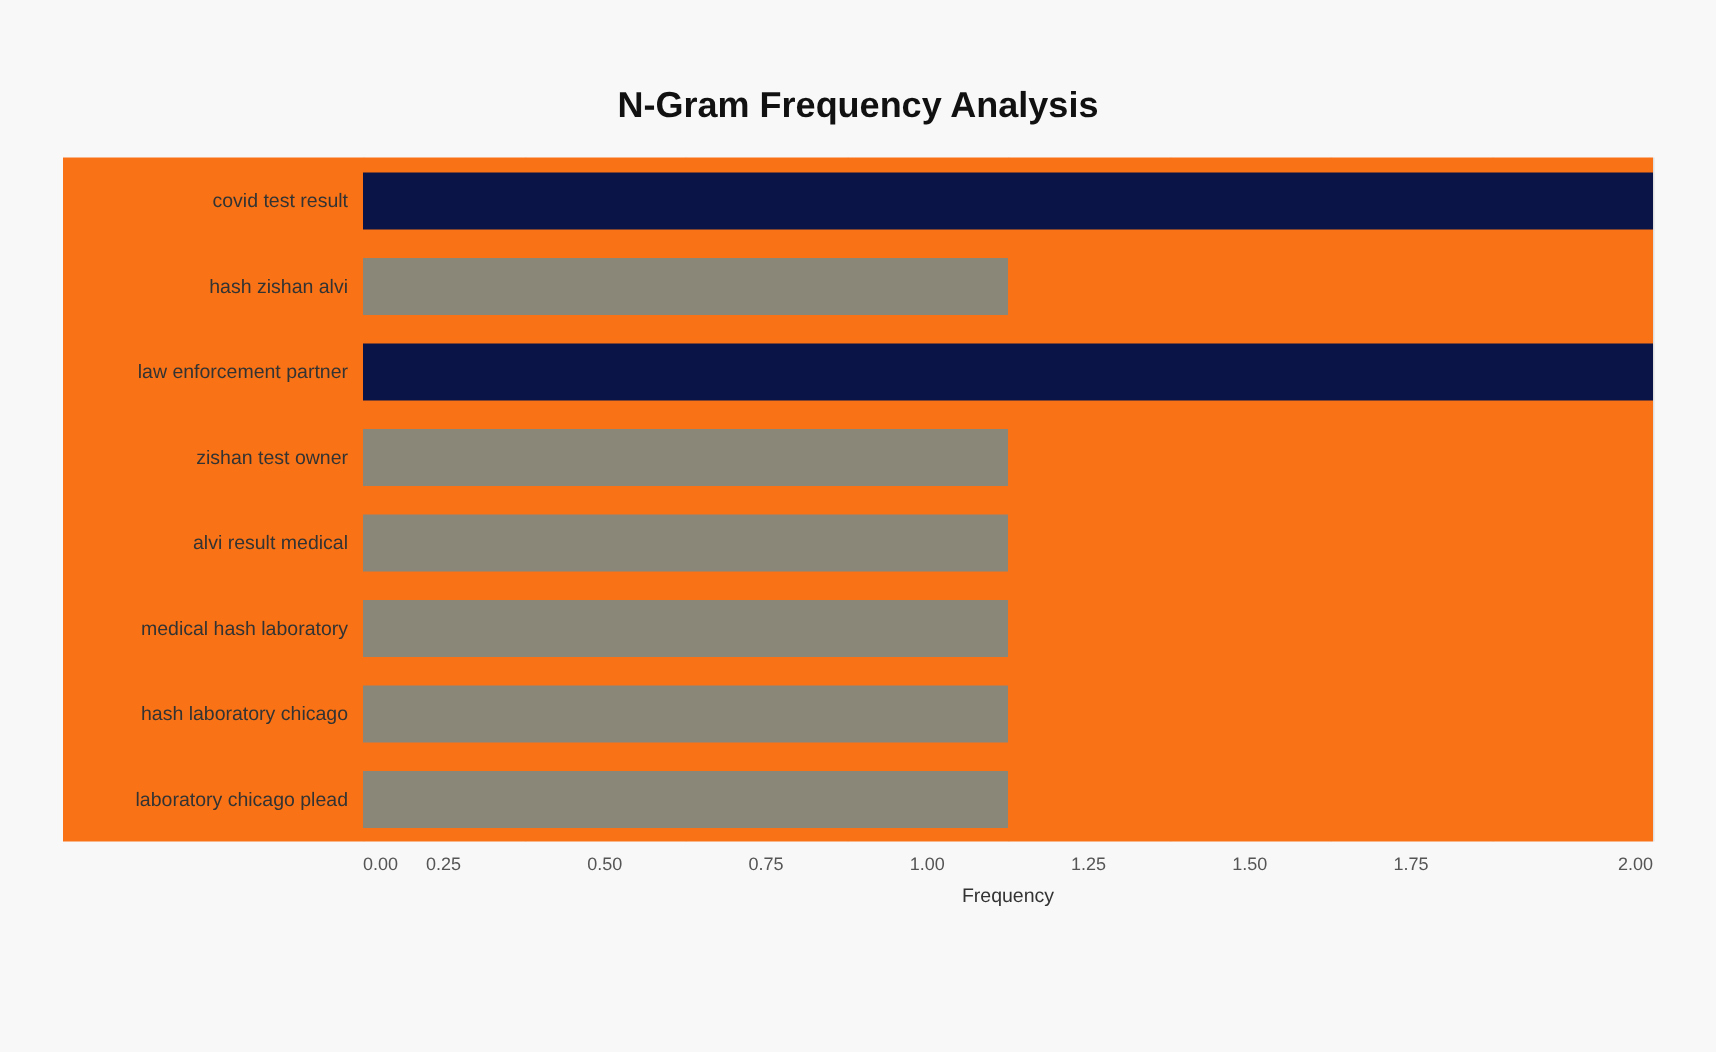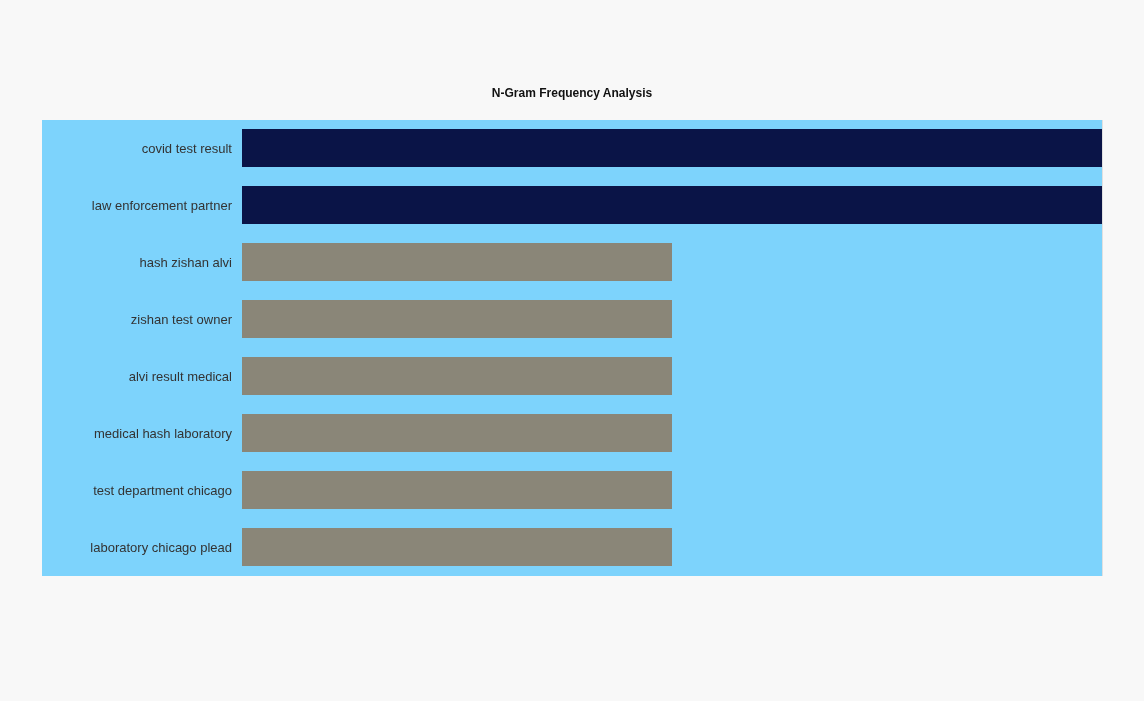--- a/index.html
+++ b/index.html
@@ -13,30 +13,30 @@
       justify-content: center;
     }
     .chart-container {
       width: 1100px;
       background: #f8f8f8;
       padding: 20px 20px 60px 20px;
       position: relative;
     }
     .chart-title {
       text-align: center;
-      font-size: 12px;
+      font-size: 24px;
       font-weight: bold;
       margin-bottom: 20px;
       color: #111;
     }
     .chart-area {
       display: flex;
       flex-direction: column;
       position: relative;
-      background: #7dd3fc;
+      background: #f97316;
       border-left: none;
     }
     .bar-row {
       display: flex;
       align-items: center;
       height: 57px;
       position: relative;
     }
     .bar-label {
       width: 200px;
@@ -119,29 +119,29 @@
       </div>
 
     <div class="chart-area" id="bars-container">
     <div class="bar-row">
           <div class="bar-label">covid test result</div>
           <div class="bar-track">
             <div class="bar-fill dark" style="width: 100%;"></div>
           </div>
         </div>
         <div class="bar-row">
+          <div class="bar-label">hash zishan alvi</div>
+          <div class="bar-track">
+            <div class="bar-fill gray" style="width: 50%;"></div>
+          </div>
+        </div>
+        <div class="bar-row">
           <div class="bar-label">law enforcement partner</div>
           <div class="bar-track">
             <div class="bar-fill dark" style="width: 100%;"></div>
-          </div>
-        </div>
-        <div class="bar-row">
-          <div class="bar-label">hash zishan alvi</div>
-          <div class="bar-track">
-            <div class="bar-fill gray" style="width: 50%;"></div>
           </div>
         </div>
         <div class="bar-row">
           <div class="bar-label">zishan test owner</div>
           <div class="bar-track">
             <div class="bar-fill gray" style="width: 50%;"></div>
           </div>
         </div>
         <div class="bar-row">
           <div class="bar-label">alvi result medical</div>
@@ -149,27 +149,39 @@
             <div class="bar-fill gray" style="width: 50%;"></div>
           </div>
         </div>
         <div class="bar-row">
           <div class="bar-label">medical hash laboratory</div>
           <div class="bar-track">
             <div class="bar-fill gray" style="width: 50%;"></div>
           </div>
         </div>
         <div class="bar-row">
-          <div class="bar-label">test department chicago</div>
+          <div class="bar-label">hash laboratory chicago</div>
           <div class="bar-track">
             <div class="bar-fill gray" style="width: 50%;"></div>
           </div>
         </div>
         <div class="bar-row">
           <div class="bar-label">laboratory chicago plead</div>
           <div class="bar-track">
             <div class="bar-fill gray" style="width: 50%;"></div>
           </div>
         </div>
       </div>
   </div>
 
+  <div class="x-axis" id="x-axis-ticks">
+  <span class="x-tick" style="width: 0px; margin-left: 0px;">0.00</span>
+      <span class="x-tick" style="flex: 1 1 0%;">0.25</span>
+      <span class="x-tick" style="flex: 1 1 0%;">0.50</span>
+      <span class="x-tick" style="flex: 1 1 0%;">0.75</span>
+      <span class="x-tick" style="flex: 1 1 0%;">1.00</span>
+      <span class="x-tick" style="flex: 1 1 0%;">1.25</span>
+      <span class="x-tick" style="flex: 1 1 0%;">1.50</span>
+      <span class="x-tick" style="flex: 1 1 0%;">1.75</span>
+      <span class="x-tick" style="flex: 1 1 0%; text-align: right;">2.00</span>
+    </div>
+  <div class="x-label">Frequency</div>
 </div>
 
 </body></html>

